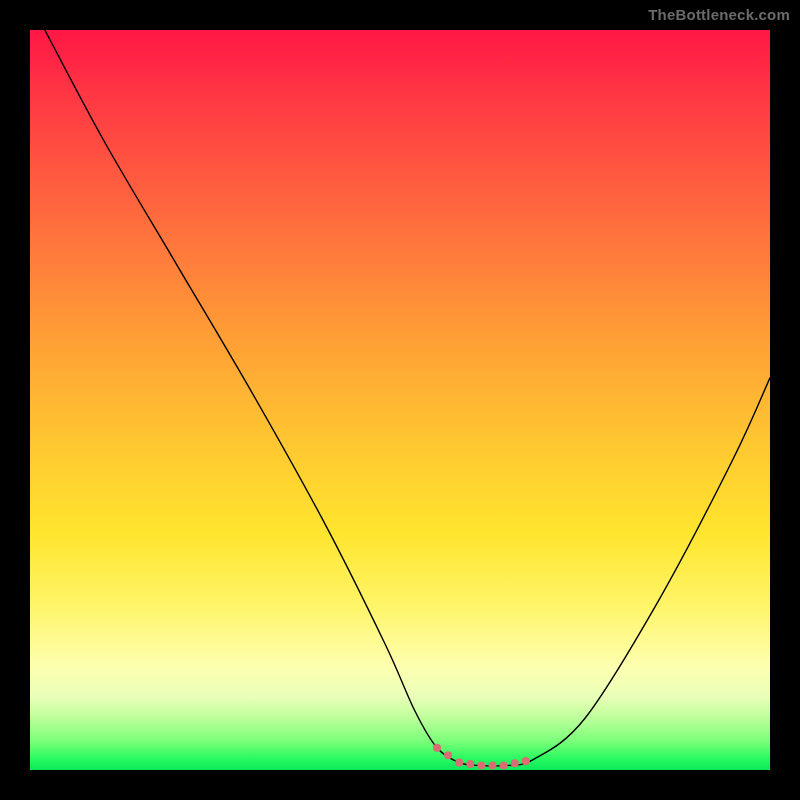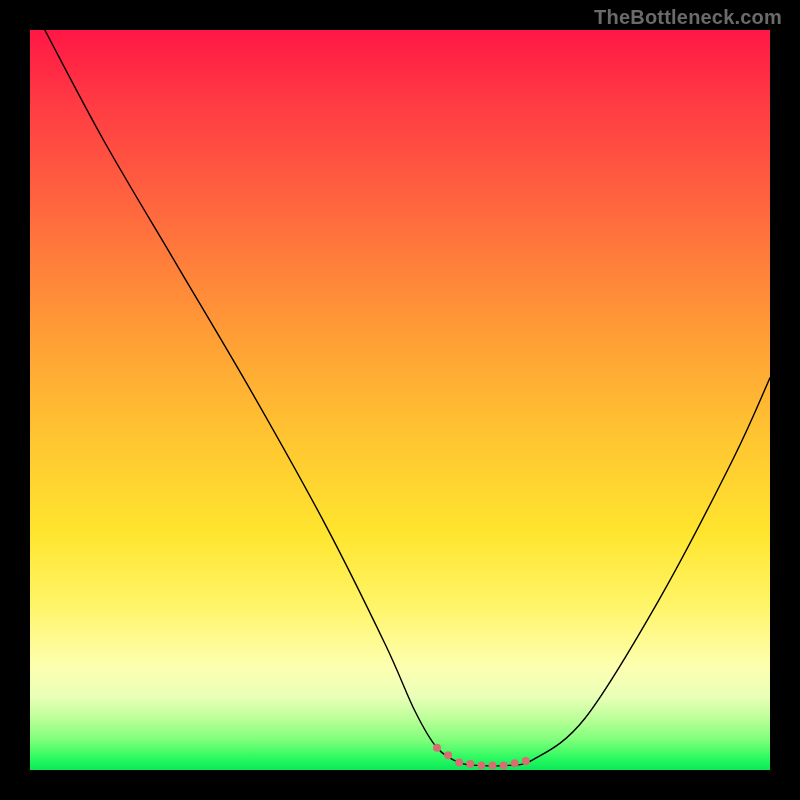--- a/index.html
+++ b/index.html
@@ -45,23 +45,23 @@
       #eaffb8 90%,
       #bcff9a 93%,
       #7dff7a 96%,
       #28f95f 98.5%,
       #0ae85a 100%
     );
   }
   .watermark {
     position: absolute;
     top: 6px;
-    right: 18px;
+    right: 10px;
     color: #6a6a6a;
-    font-size: 20px;
+    font-size: 15px;
     font-weight: 600;
     letter-spacing: 0.2px;
     user-select: none;
   }
   svg.curve {
     position: absolute;
     left: 0;
     top: 0;
     width: 100%;
     height: 100%;

